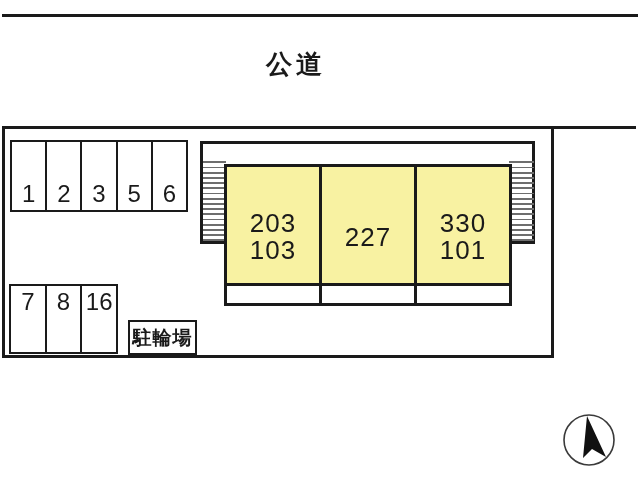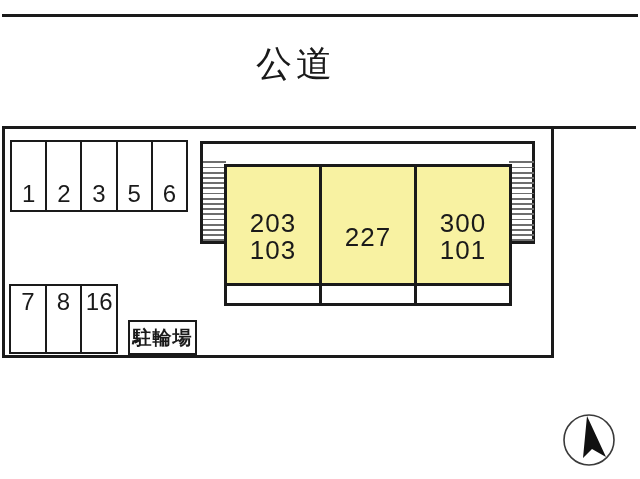--- a/index.html
+++ b/index.html
@@ -13,21 +13,21 @@
     --hatch:#6e6e6e;
   }
   .abs{position:absolute;box-sizing:border-box;}
 
   
   .road-line{left:2px;top:14px;width:636px;height:3px;background:var(--line);}
 
   
   .road-label{
     left:250px;top:48px;width:92px;height:32px;
-    font-size:36px;font-weight:400;letter-spacing:4px;text-align:center;line-height:32px;
+    font-size:26px;font-weight:700;letter-spacing:4px;text-align:center;line-height:32px;
   }
 
   
   .property-top{left:2px;top:126px;width:634px;height:3px;background:var(--line);}
   .property-box{
     left:2px;top:126px;width:552px;height:232px;
     border-left:3px solid var(--line);
     border-right:3px solid var(--line);
     border-bottom:3px solid var(--line);
   }
@@ -144,21 +144,21 @@
 
 <div class="abs units">
   <div class="unit">
     <span>203</span>
     <span>103</span>
   </div>
   <div class="unit">
     <span>227</span>
   </div>
   <div class="unit">
-    <span>300</span>
+    <span>330</span>
     <span>101</span>
   </div>
 </div>
 
 <div class="abs strip">
   <div class="scell"></div>
   <div class="scell"></div>
   <div class="scell"></div>
 </div>
 

